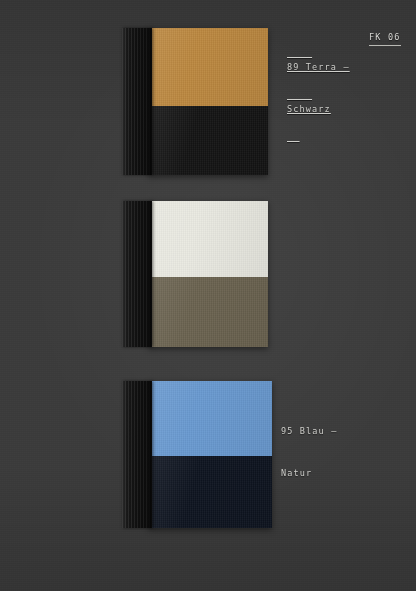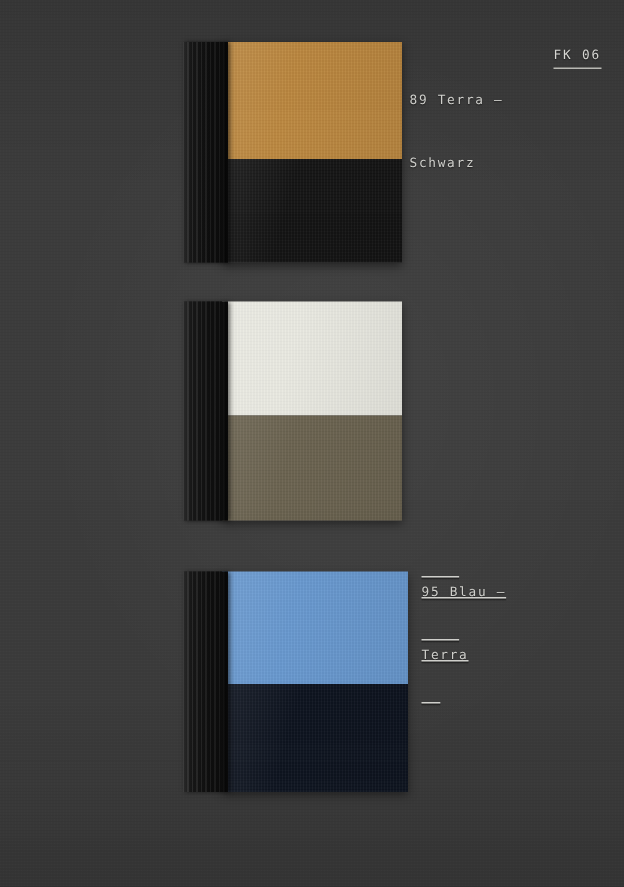--- a/index.html
+++ b/index.html
@@ -156,21 +156,21 @@
         <div class="sheen"></div>
       </div>
     </div>
     <div class="spine" style="background:#191919;">
       <div class="spine-ribs"></div>
       <div class="spine-shade"></div>
       <div class="spine-fold"></div>
     </div>
   </div>
 
-  <div class="label" style="left:273px; top:32px;">
+  <div class="label" style="left:287px; top:32px;text-decoration:underline;">
     <div>89 Terra –</div>
     <div>Schwarz</div>
   </div>
 
   <div class="swatch" style="left:122px; top:201px; width:146px; height:146px;">
     <div class="card">
       <div class="field field-top" style="height:76px; background:#e9e9e1;">
         <div class="weave" style="opacity:0.22;"></div>
         <div class="sheen"></div>
       </div>
@@ -198,18 +198,18 @@
         <div class="sheen"></div>
       </div>
     </div>
     <div class="spine" style="background:#1a1a1a;">
       <div class="spine-ribs"></div>
       <div class="spine-shade"></div>
       <div class="spine-fold"></div>
     </div>
   </div>
 
-  <div class="label" style="left:281px; top:360px;text-decoration:underline;">
+  <div class="label" style="left:281px; top:396px;">
     <div>95 Blau –</div>
-    <div>Terra</div>
+    <div>Natur</div>
   </div>
 
 </div>
 
 </body></html>

